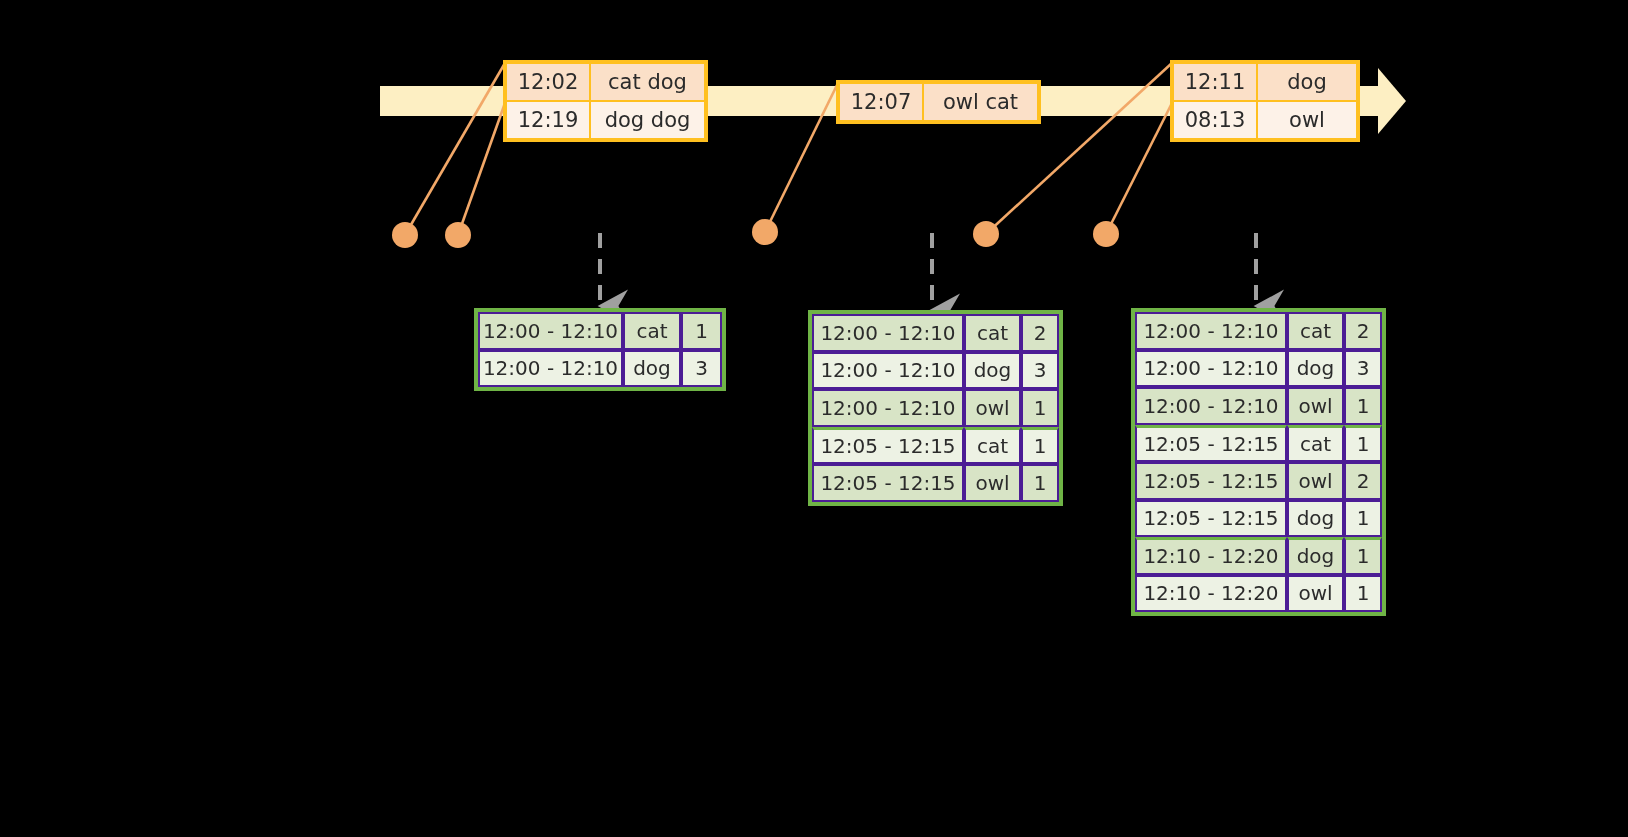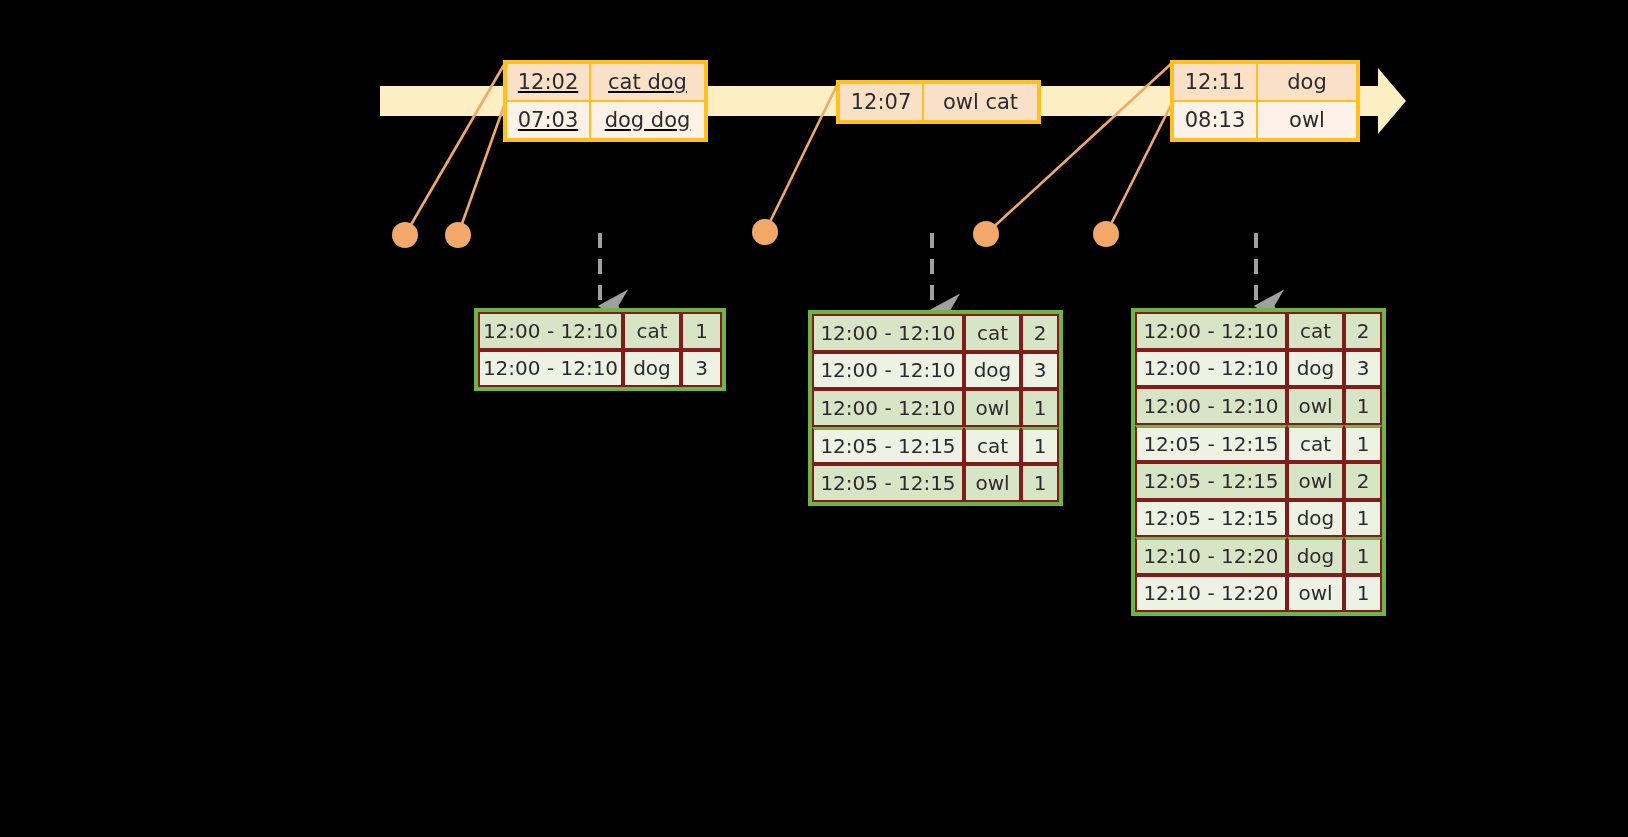--- a/index.html
+++ b/index.html
@@ -87,21 +87,21 @@
     box-sizing: border-box;
     background: #EDF2E4;
   }
   .res-row {
     display: flex;
   }
   .res-row.g-odd .res-cell { background: #D8E4C6; }
   .res-row.g-even .res-cell { background: #EDF2E4; }
   .res-row.grp-start .res-cell { border-top: 3px solid #6FB446; }
   .res-cell {
-    border: 2px solid #7f1d1d;
+    border: 2px solid #4c1d95;
     box-sizing: border-box;
     display: flex;
     align-items: center;
     justify-content: center;
     font-size: 20px;
     color: #2b2b2b;
     height: 37.5px;
     line-height: 1;
   }
   .res-cell.c-window { width: 152px; }
@@ -141,27 +141,27 @@
         <circle cx="986" cy="234" r="13"></circle>
         <circle cx="1106" cy="234" r="13"></circle>
       </g>
     <g id="dashed-group" stroke="#A0A0A0" stroke-width="4" stroke-dasharray="15 11" fill="none">
         <line x1="600" y1="233" x2="600" y2="306" marker-end="url(#dash-arrow)"></line>
         <line x1="932" y1="233" x2="932" y2="310" marker-end="url(#dash-arrow)"></line>
         <line x1="1256" y1="233" x2="1256" y2="306" marker-end="url(#dash-arrow)"></line>
       </g>
   </svg>
 
-  <div class="event-table" style="left:503px; top:60px;text-decoration:underline;">
+  <div class="event-table" style="left:503px; top:60px;">
     <div class="event-row r-odd">
       <div class="event-cell c-time">12:02</div>
       <div class="event-cell c-words-wide">cat dog</div>
     </div>
     <div class="event-row r-even">
-      <div class="event-cell c-time">07:03</div>
+      <div class="event-cell c-time">12:19</div>
       <div class="event-cell c-words-wide">dog dog</div>
     </div>
   </div>
 
   <div class="event-table" style="left:836px; top:80px;">
     <div class="event-row r-odd">
       <div class="event-cell c-time">12:07</div>
       <div class="event-cell c-words-wide">owl cat</div>
     </div>
   </div>

